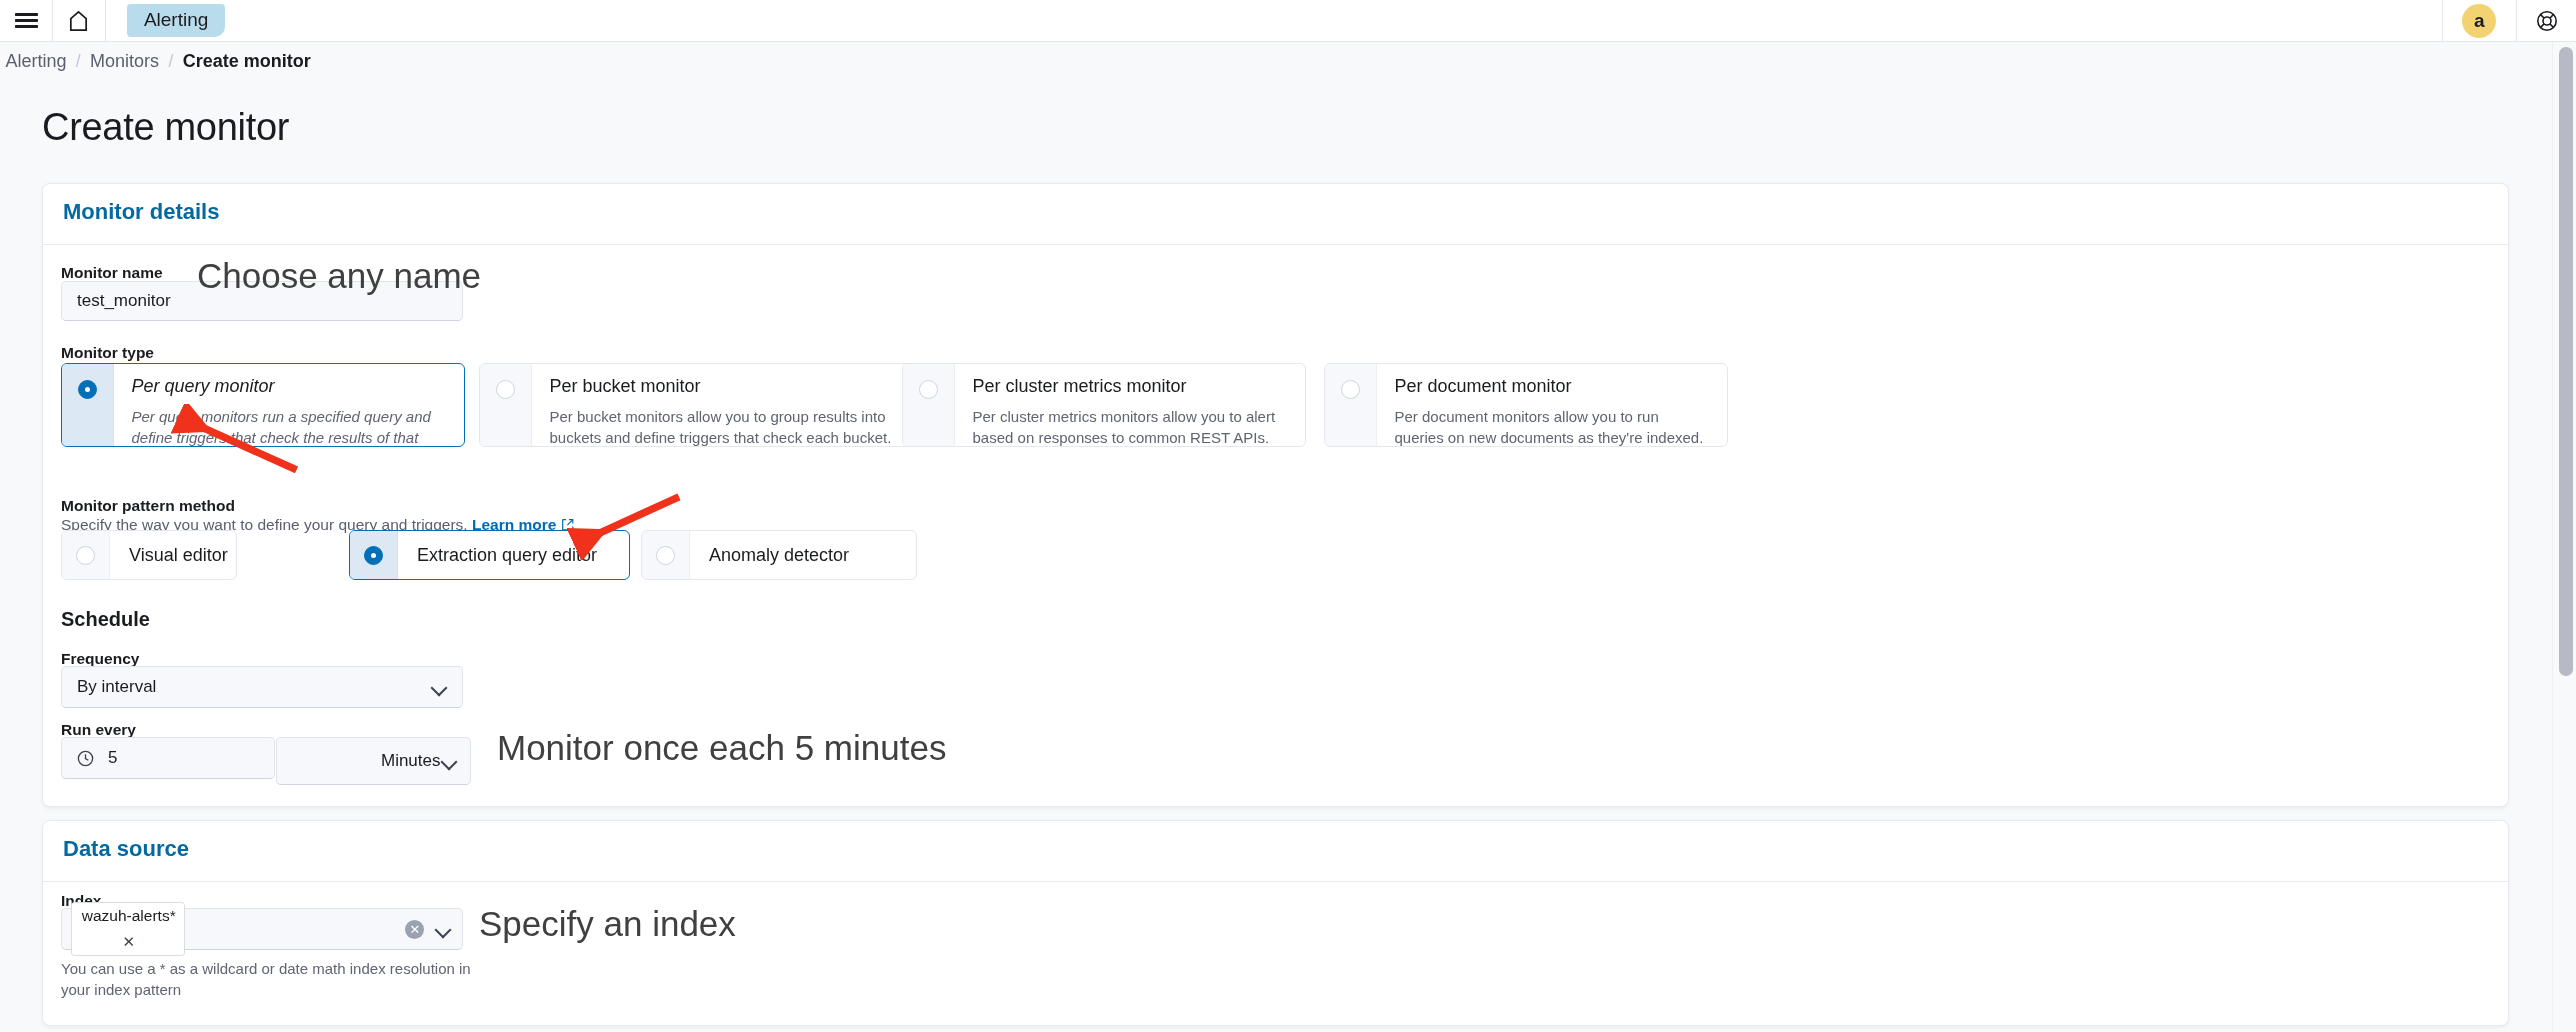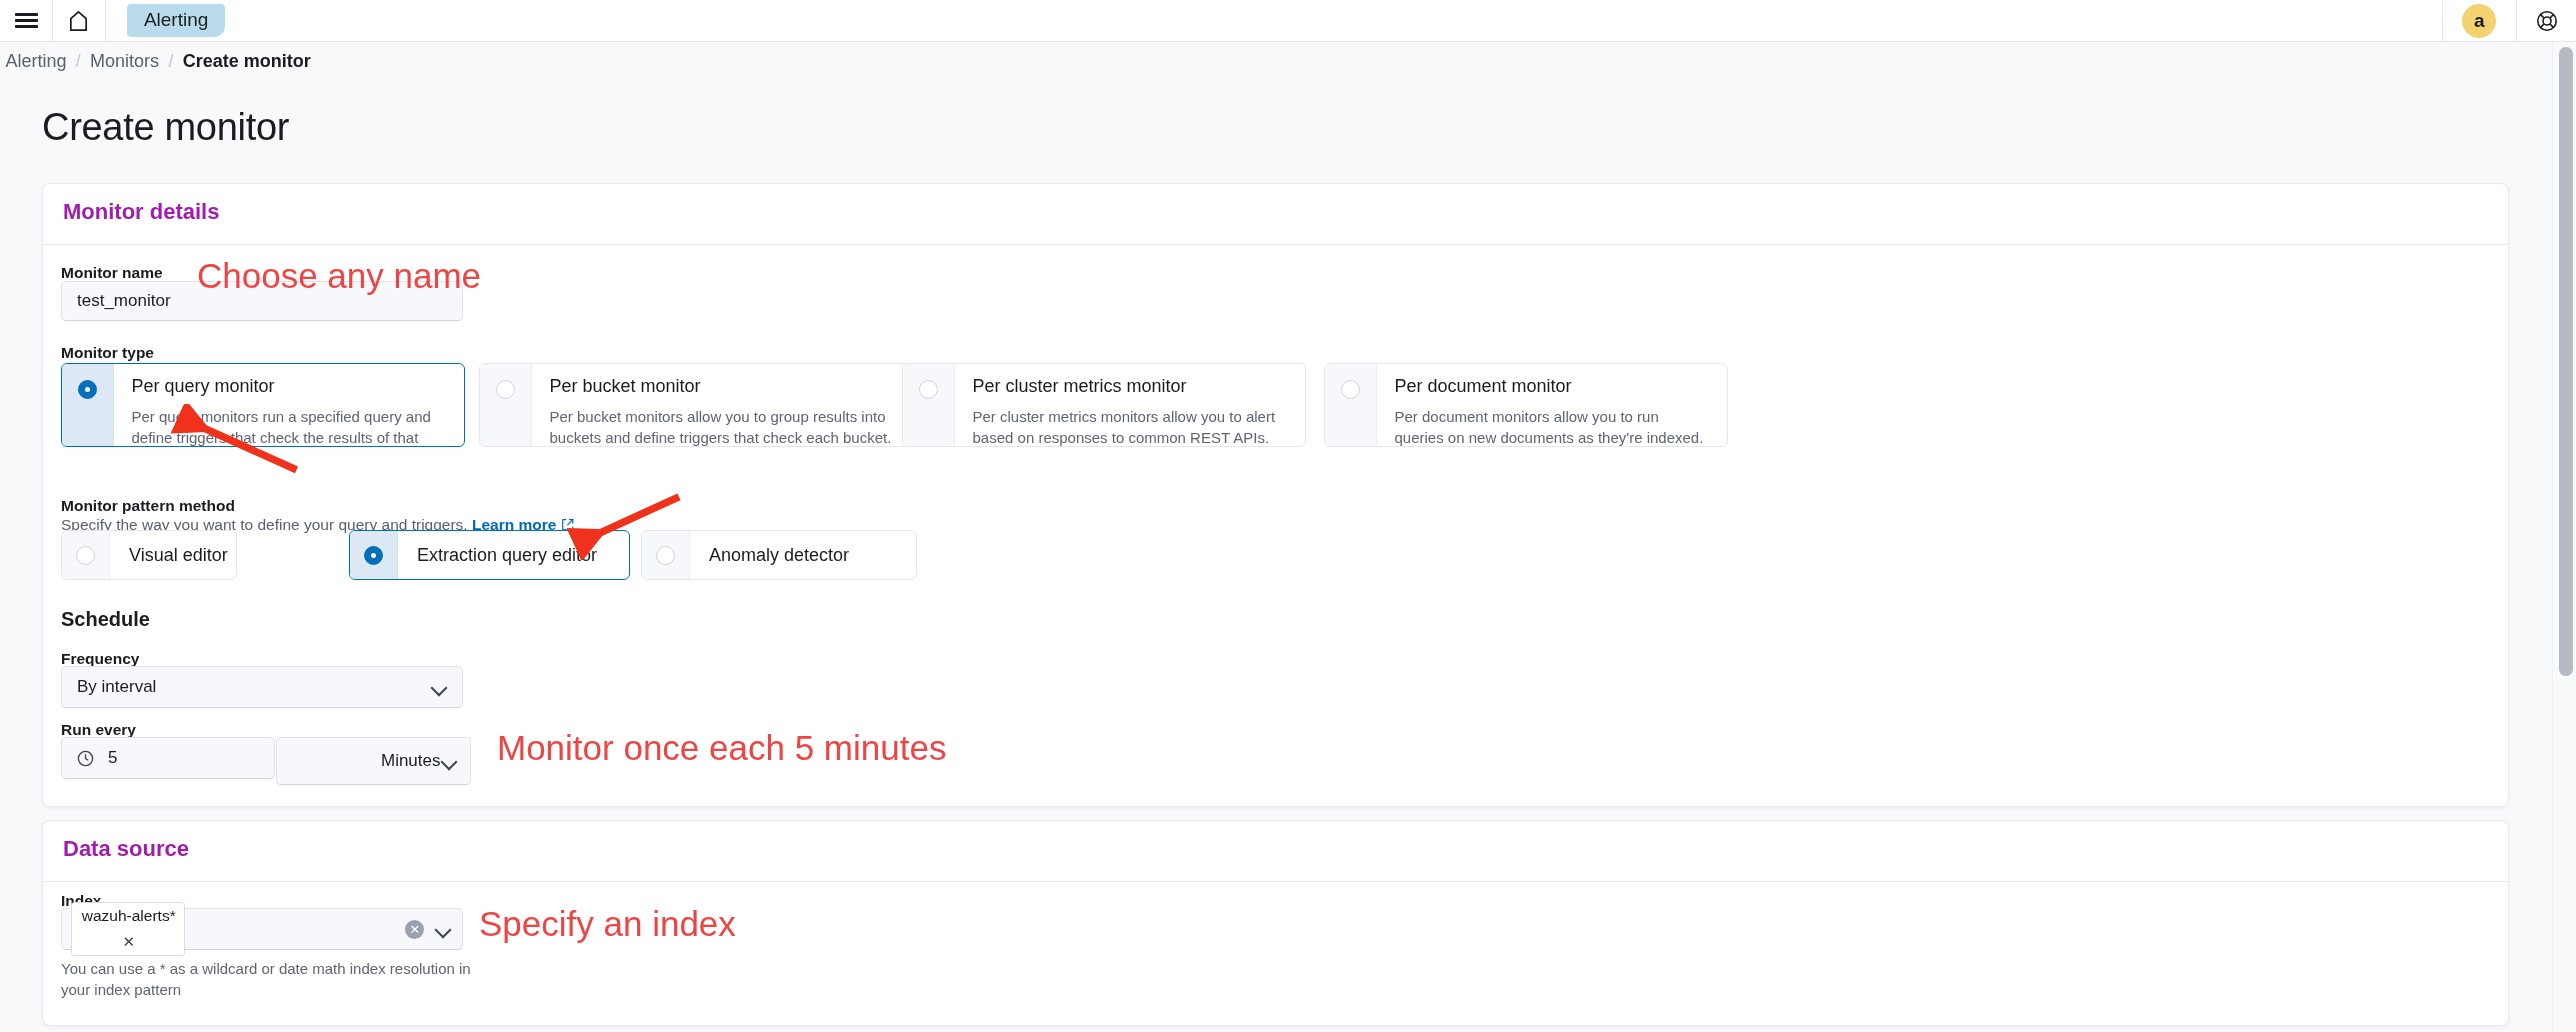--- a/index.html
+++ b/index.html
@@ -79,21 +79,21 @@
     background: #ffffff;
     border: 0.7px solid #e8eaf0;
     border-radius: 8px;
     box-shadow: 0 1.3px 3.4px rgba(50,60,90,0.055);
   }
   #panel-monitor-details { left: 42px; top: 183px; width: 2467px; height: 624px; }
   #panel-data-source    { left: 42px; top: 820px; width: 2467px; height: 206px; }
 
   .panel-title {
     position: absolute; left: 20px; top: 15px;
-    font-size: 22px; font-weight: 700; color: #a21caf;
+    font-size: 22px; font-weight: 700; color: #0369a1;
   }
   .panel-divider {
     position: absolute; left: 0; right: 0; top: 60px;
     height: 0.7px; background: #e8eaf0;
   }
 
   
   .field-label {
     font-size: 15.5px; font-weight: 700; color: #1a1c21;
   }
@@ -154,21 +154,21 @@
   }
   .radio.on:after {
     content: ""; position: absolute;
     left: 6px; top: 6px; width: 5.4px; height: 5.4px;
     border-radius: 50%; background: #ffffff;
   }
   .type-body { padding: 12px 17.5px 0 17.5px; }
   .type-title { font-size: 18px; color: #1a1c21; margin-bottom: 8.7px; }
   .type-desc { font-size: 15px; color: #5f6473; line-height: 1.42; }
 
-  #card-per-query    { left: 61px;   width: 404px; }
+  #card-per-query    { left: 61px;   width: 404px; font-style: italic; }
   #card-per-bucket   { left: 479px;  width: 472px; }
   #card-per-cluster  { left: 902px; width: 404px; }
   #card-per-document { left: 1324px; width: 404px; }
 
   
   #lbl-def-method { position: absolute; left: 61px; top: 497px; }
   #sub-def-method { position: absolute; left: 61px; top: 515px; }
 
   .method-card {
     position: absolute; top: 530px; height: 50px;
@@ -252,21 +252,21 @@
     content: ""; position: absolute; left: 2px; top: 2.7px;
     width: 10px; height: 10px;
     border-right: 2px solid #3d4351;
     border-bottom: 2px solid #3d4351;
     transform: rotate(45deg);
   }
 
   
   .annot {
     position: absolute;
-    color: #ef4444;
+    color: #404040;
     font-size: 35px;
     white-space: nowrap;
     z-index: 15;
   }
   #annot-name     { left: 197px;  top: 256px; }
   #annot-schedule { left: 497px;  top: 728px; }
   #annot-index    { left: 479px;  top: 904px; }
 
   .annot-arrow { position: absolute; z-index: 14; }
   #arrow-type   { left: 162px; top: 404px; }

